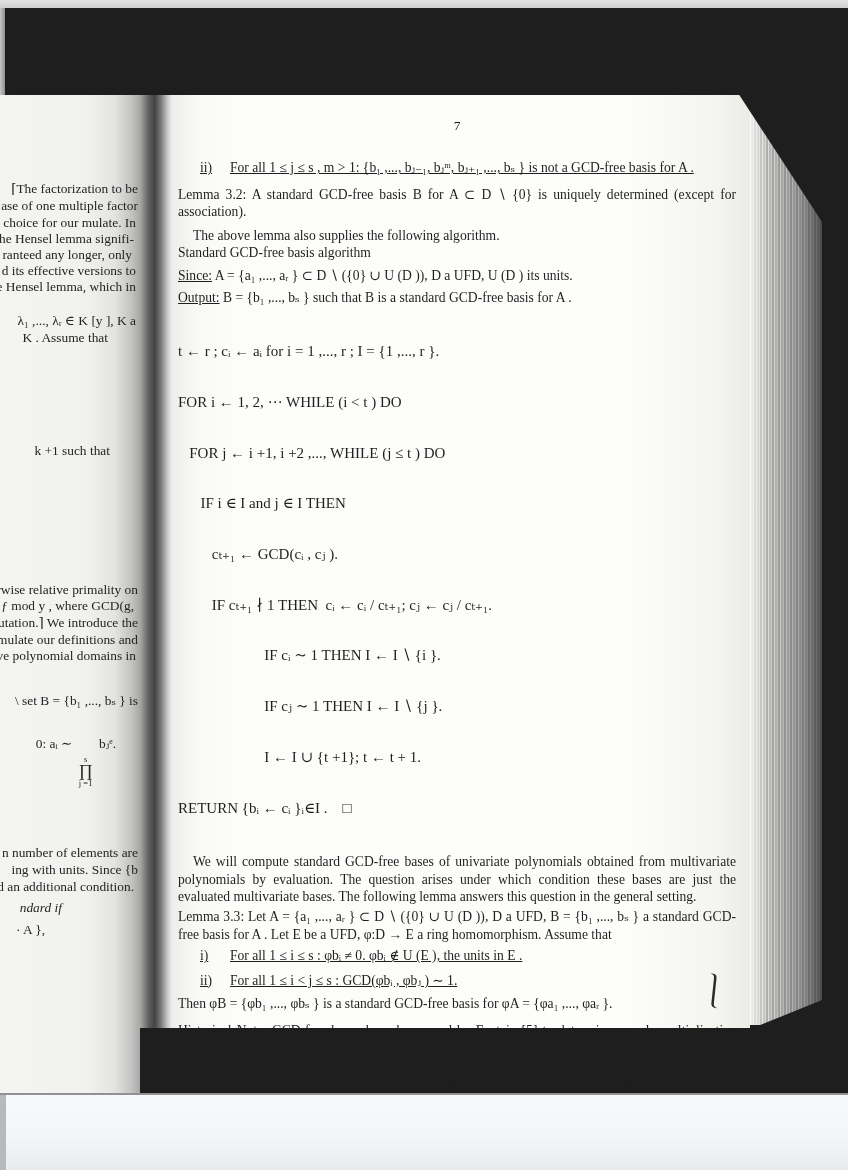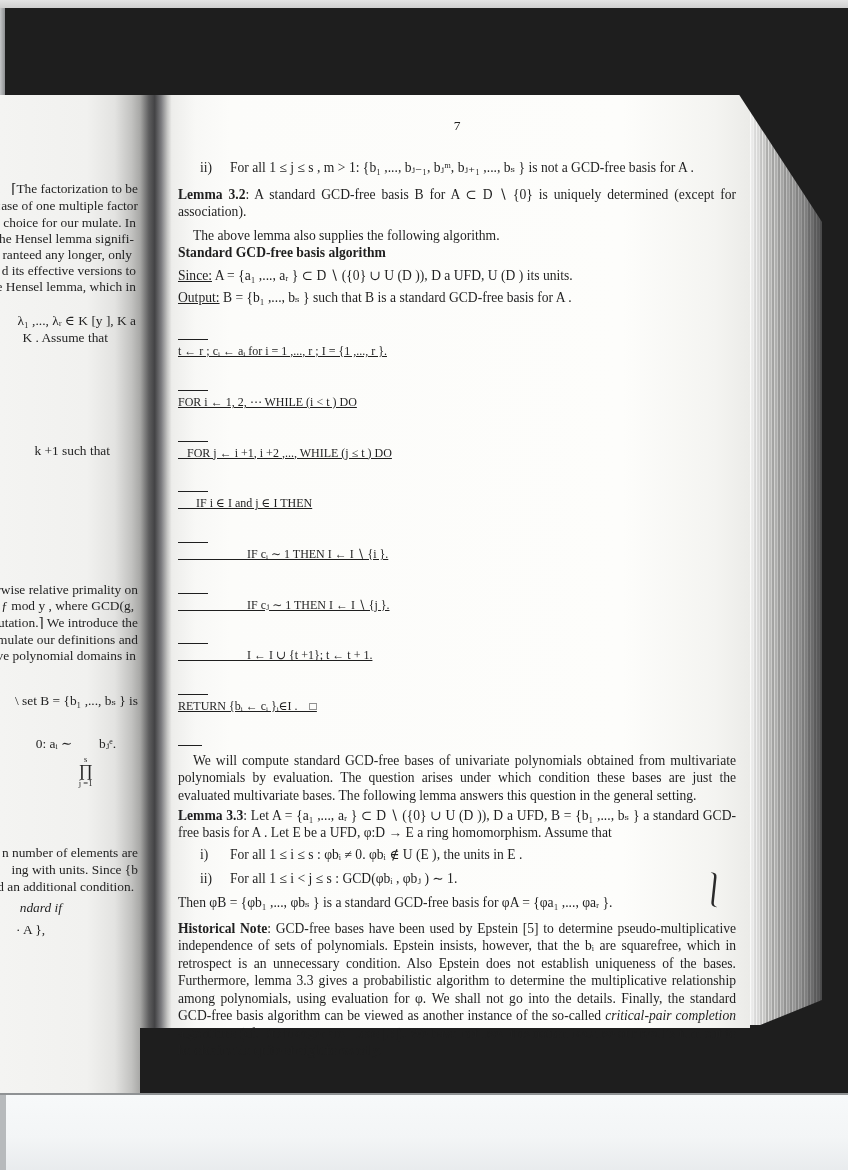--- a/index.html
+++ b/index.html
@@ -41,26 +41,26 @@
   .bigprod .ptop{font-size:8.5px;line-height:8px;}
   .bigprod .psym{font-size:17px;line-height:16px;}
   .bigprod .pbot{font-size:8.5px;line-height:9px;}
 
   
   .content{position:relative;padding:0 14px 0 6px;font-size:13.6px;line-height:17.4px;}
   .pageno{margin:0;padding-top:22px;text-align:center;font-size:13.5px;}
   p{margin:0;}
   .just{text-align:justify;}
   .ind{text-indent:15px;}
-  b{font-weight:700;}
+  b{font-weight:400;}
   .ul{text-decoration:underline;}
-  .row{display:flex;}
+  .row{display:flex;text-decoration:underline;}
   .row .lbl{flex:0 0 30px;margin-left:22px;}
   .row .txt{flex:1;text-align:justify;}
-  .algo{white-space:pre;font-size:12px;line-height:16.9px;text-decoration:underline;}
+  .algo{white-space:pre;font-size:15px;line-height:16.9px;}
   .algo div{white-space:pre;}
   .rel{position:relative;}
   .hand-hook{position:absolute;right:14px;top:-14px;font-family:"DejaVu Sans",sans-serif;
      font-size:34px;color:#2a2a2a;transform:rotate(6deg);}
   
   .mt-a{margin-top:25px;} .mt-b{margin-top:9px;} .mt-c{margin-top:6px;}
   .mt-d{}  .mt-e{margin-top:4px;} .mt-f{margin-top:3px;}
   .mt-g{margin-top:7px;}
 </style>
 </head>
@@ -126,20 +126,22 @@
 
         <p class="mt-c"><span class="ul">Since:</span><span> A = {a₁ ,..., aᵣ } ⊂ D ∖ ({0} ∪ U (D )), D a UFD, U (D ) its units.</span></p>
 
         <p class="mt-e"><span class="ul">Output:</span><span> B = {b₁ ,..., bₛ } such that B is a standard GCD-free basis for A .</span></p>
 
         <div class="algo mt-f">
           <div>t ← r ; cᵢ ← aᵢ for i = 1 ,..., r ; I = {1 ,..., r }.</div>
           <div>FOR i ← 1, 2, ⋯ WHILE (i &lt; t ) DO</div>
           <div>   FOR j ← i +1, i +2 ,..., WHILE (j ≤ t ) DO</div>
           <div>      IF i ∈ I and j ∈ I THEN</div>
+          <div>         cₜ₊₁ ← GCD(cᵢ , cⱼ ).</div>
+          <div>         IF cₜ₊₁ ∤ 1 THEN  cᵢ ← cᵢ / cₜ₊₁; cⱼ ← cⱼ / cₜ₊₁.</div>
           <div>                       IF cᵢ ∼ 1 THEN I ← I ∖ {i }.</div>
           <div>                       IF cⱼ ∼ 1 THEN I ← I ∖ {j }.</div>
           <div>                       I ← I ∪ {t +1}; t ← t + 1.</div>
           <div>RETURN {bᵢ ← cᵢ }ᵢ∈I .    □</div>
         </div>
 
         <p class="just ind mt-f">We will compute standard GCD-free bases of univariate polynomials obtained from multivariate polynomials by evaluation.  The question arises under which condition these bases are just the evaluated multivariate bases.  The following lemma answers this question in the general setting.</p>
 
         <p class="just mt-f"><b>Lemma 3.3</b><span>: Let A = {a₁ ,..., aᵣ } ⊂ D ∖ ({0} ∪ U (D )), D a UFD, B = {b₁ ,..., bₛ } a standard GCD-free basis for A .  Let E be a UFD, φ:D → E a ring homomorphism.  Assume that</span></p>
 

